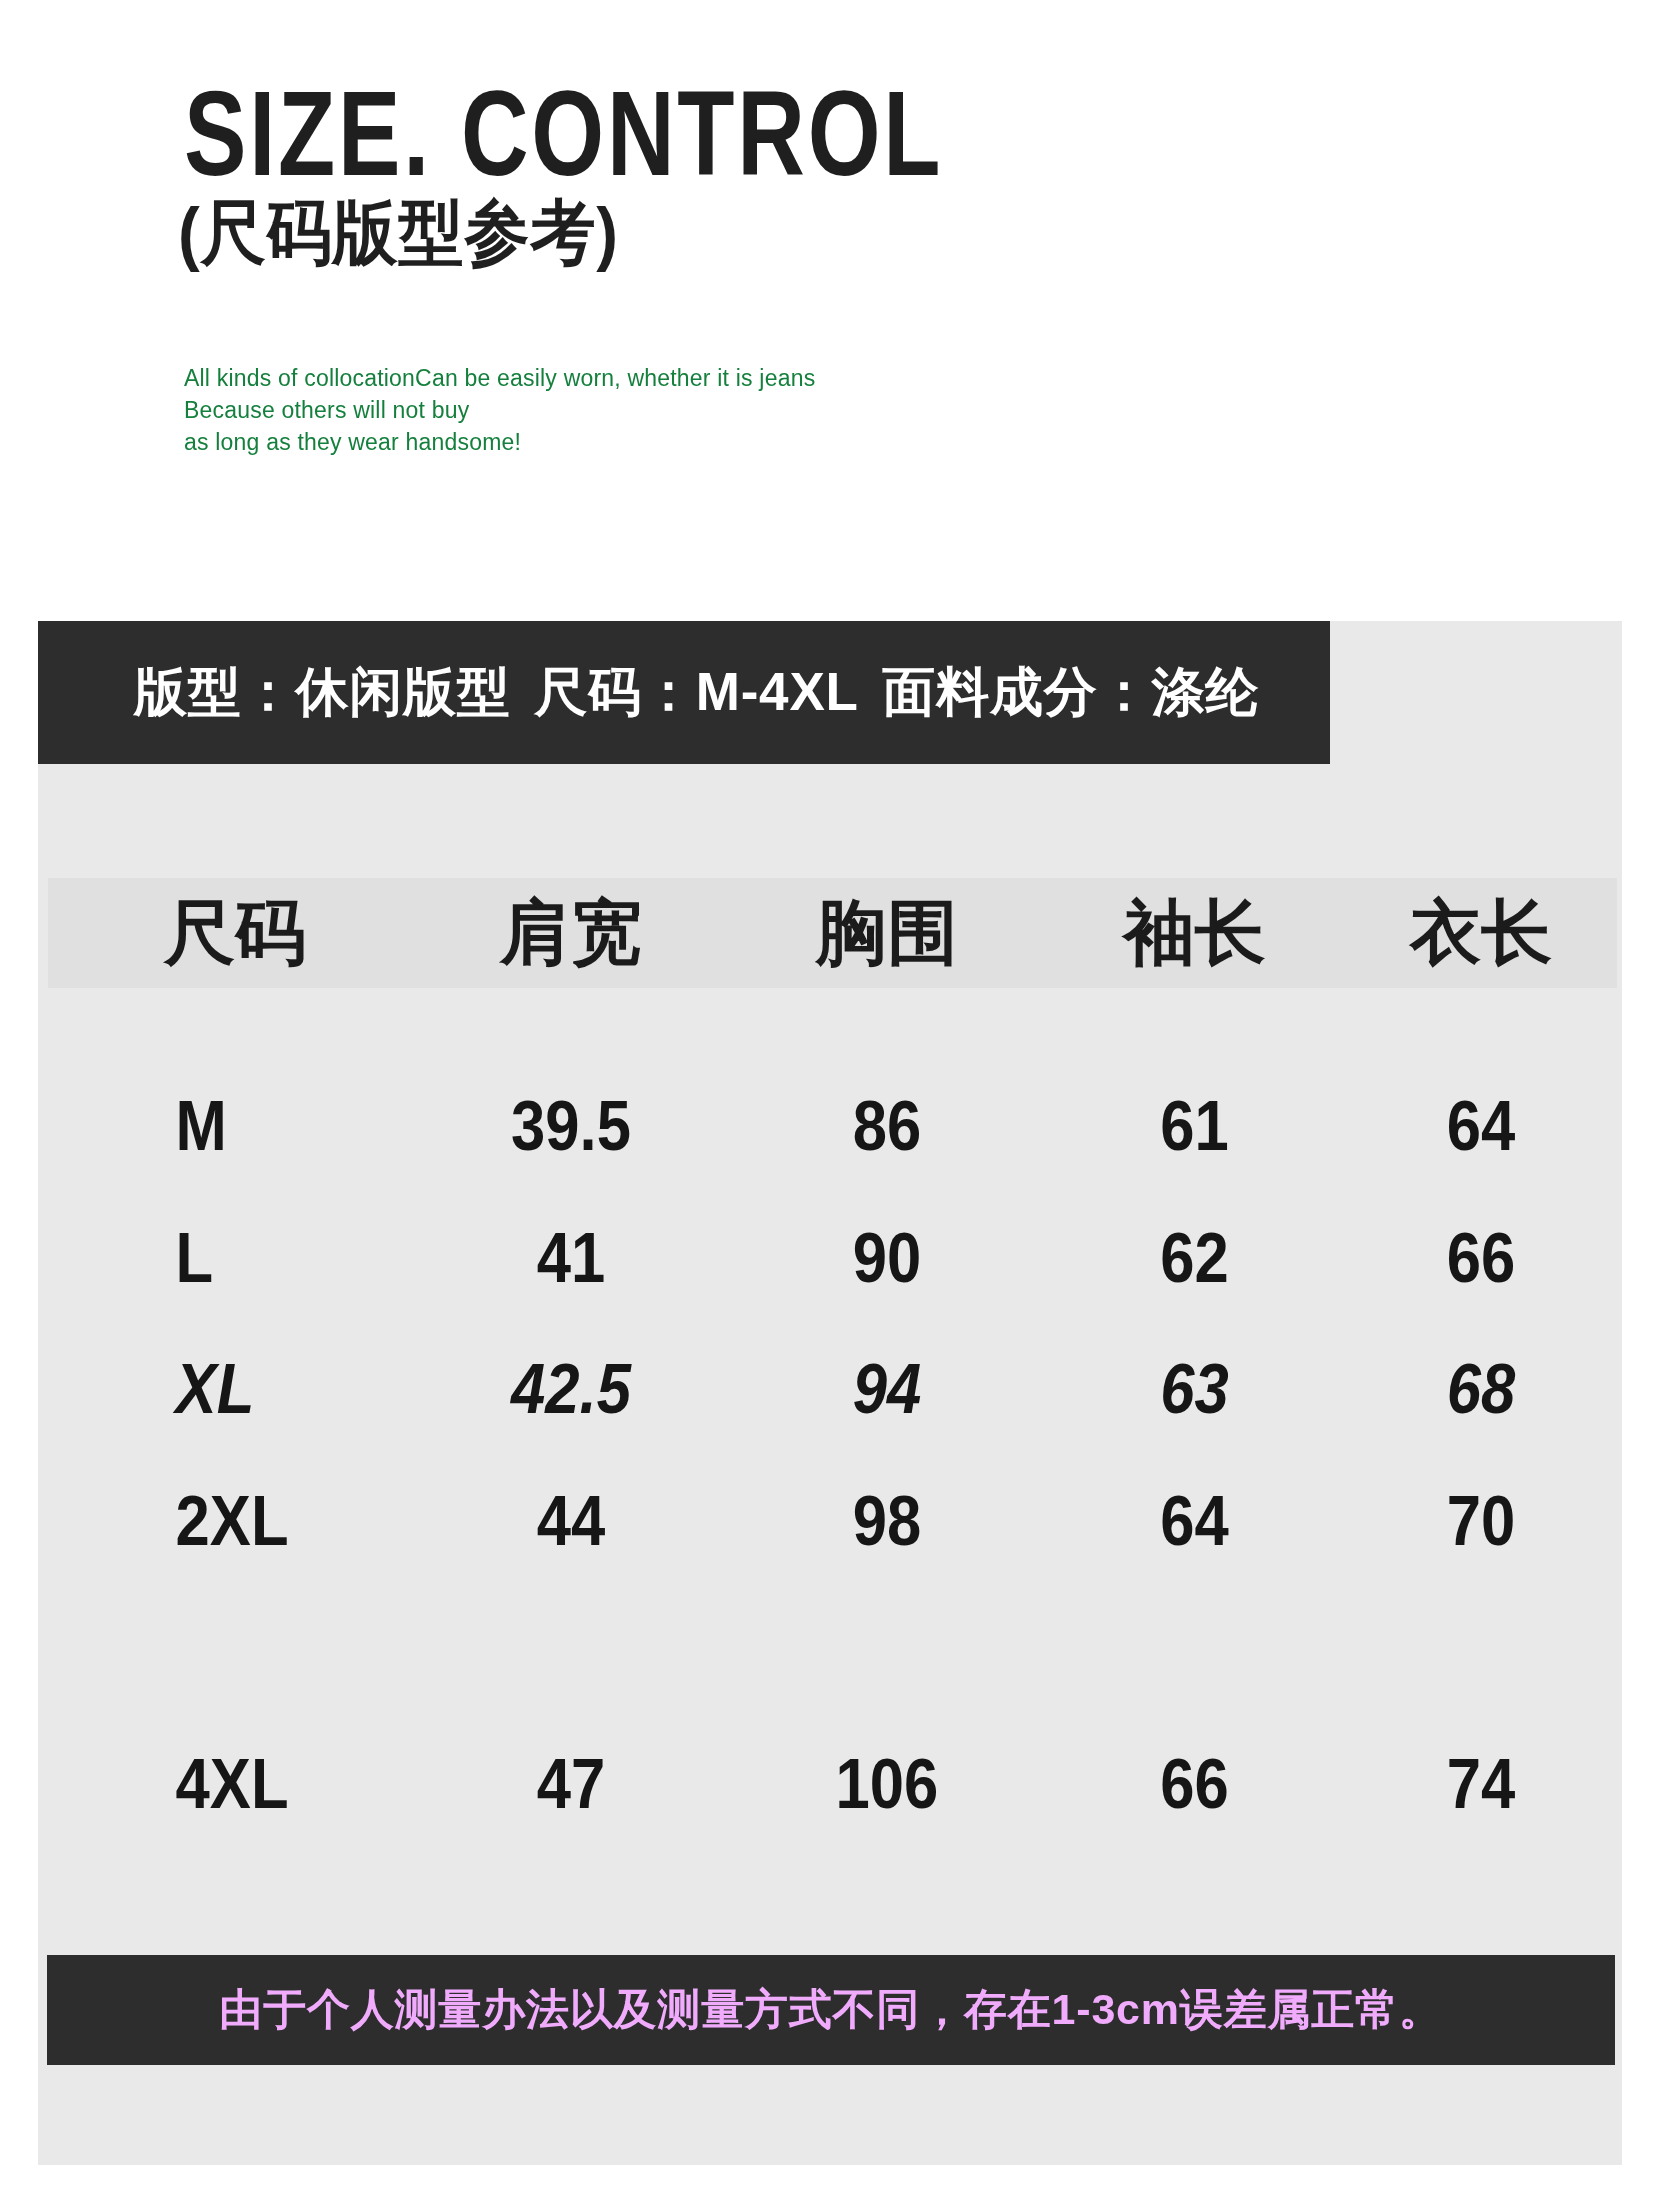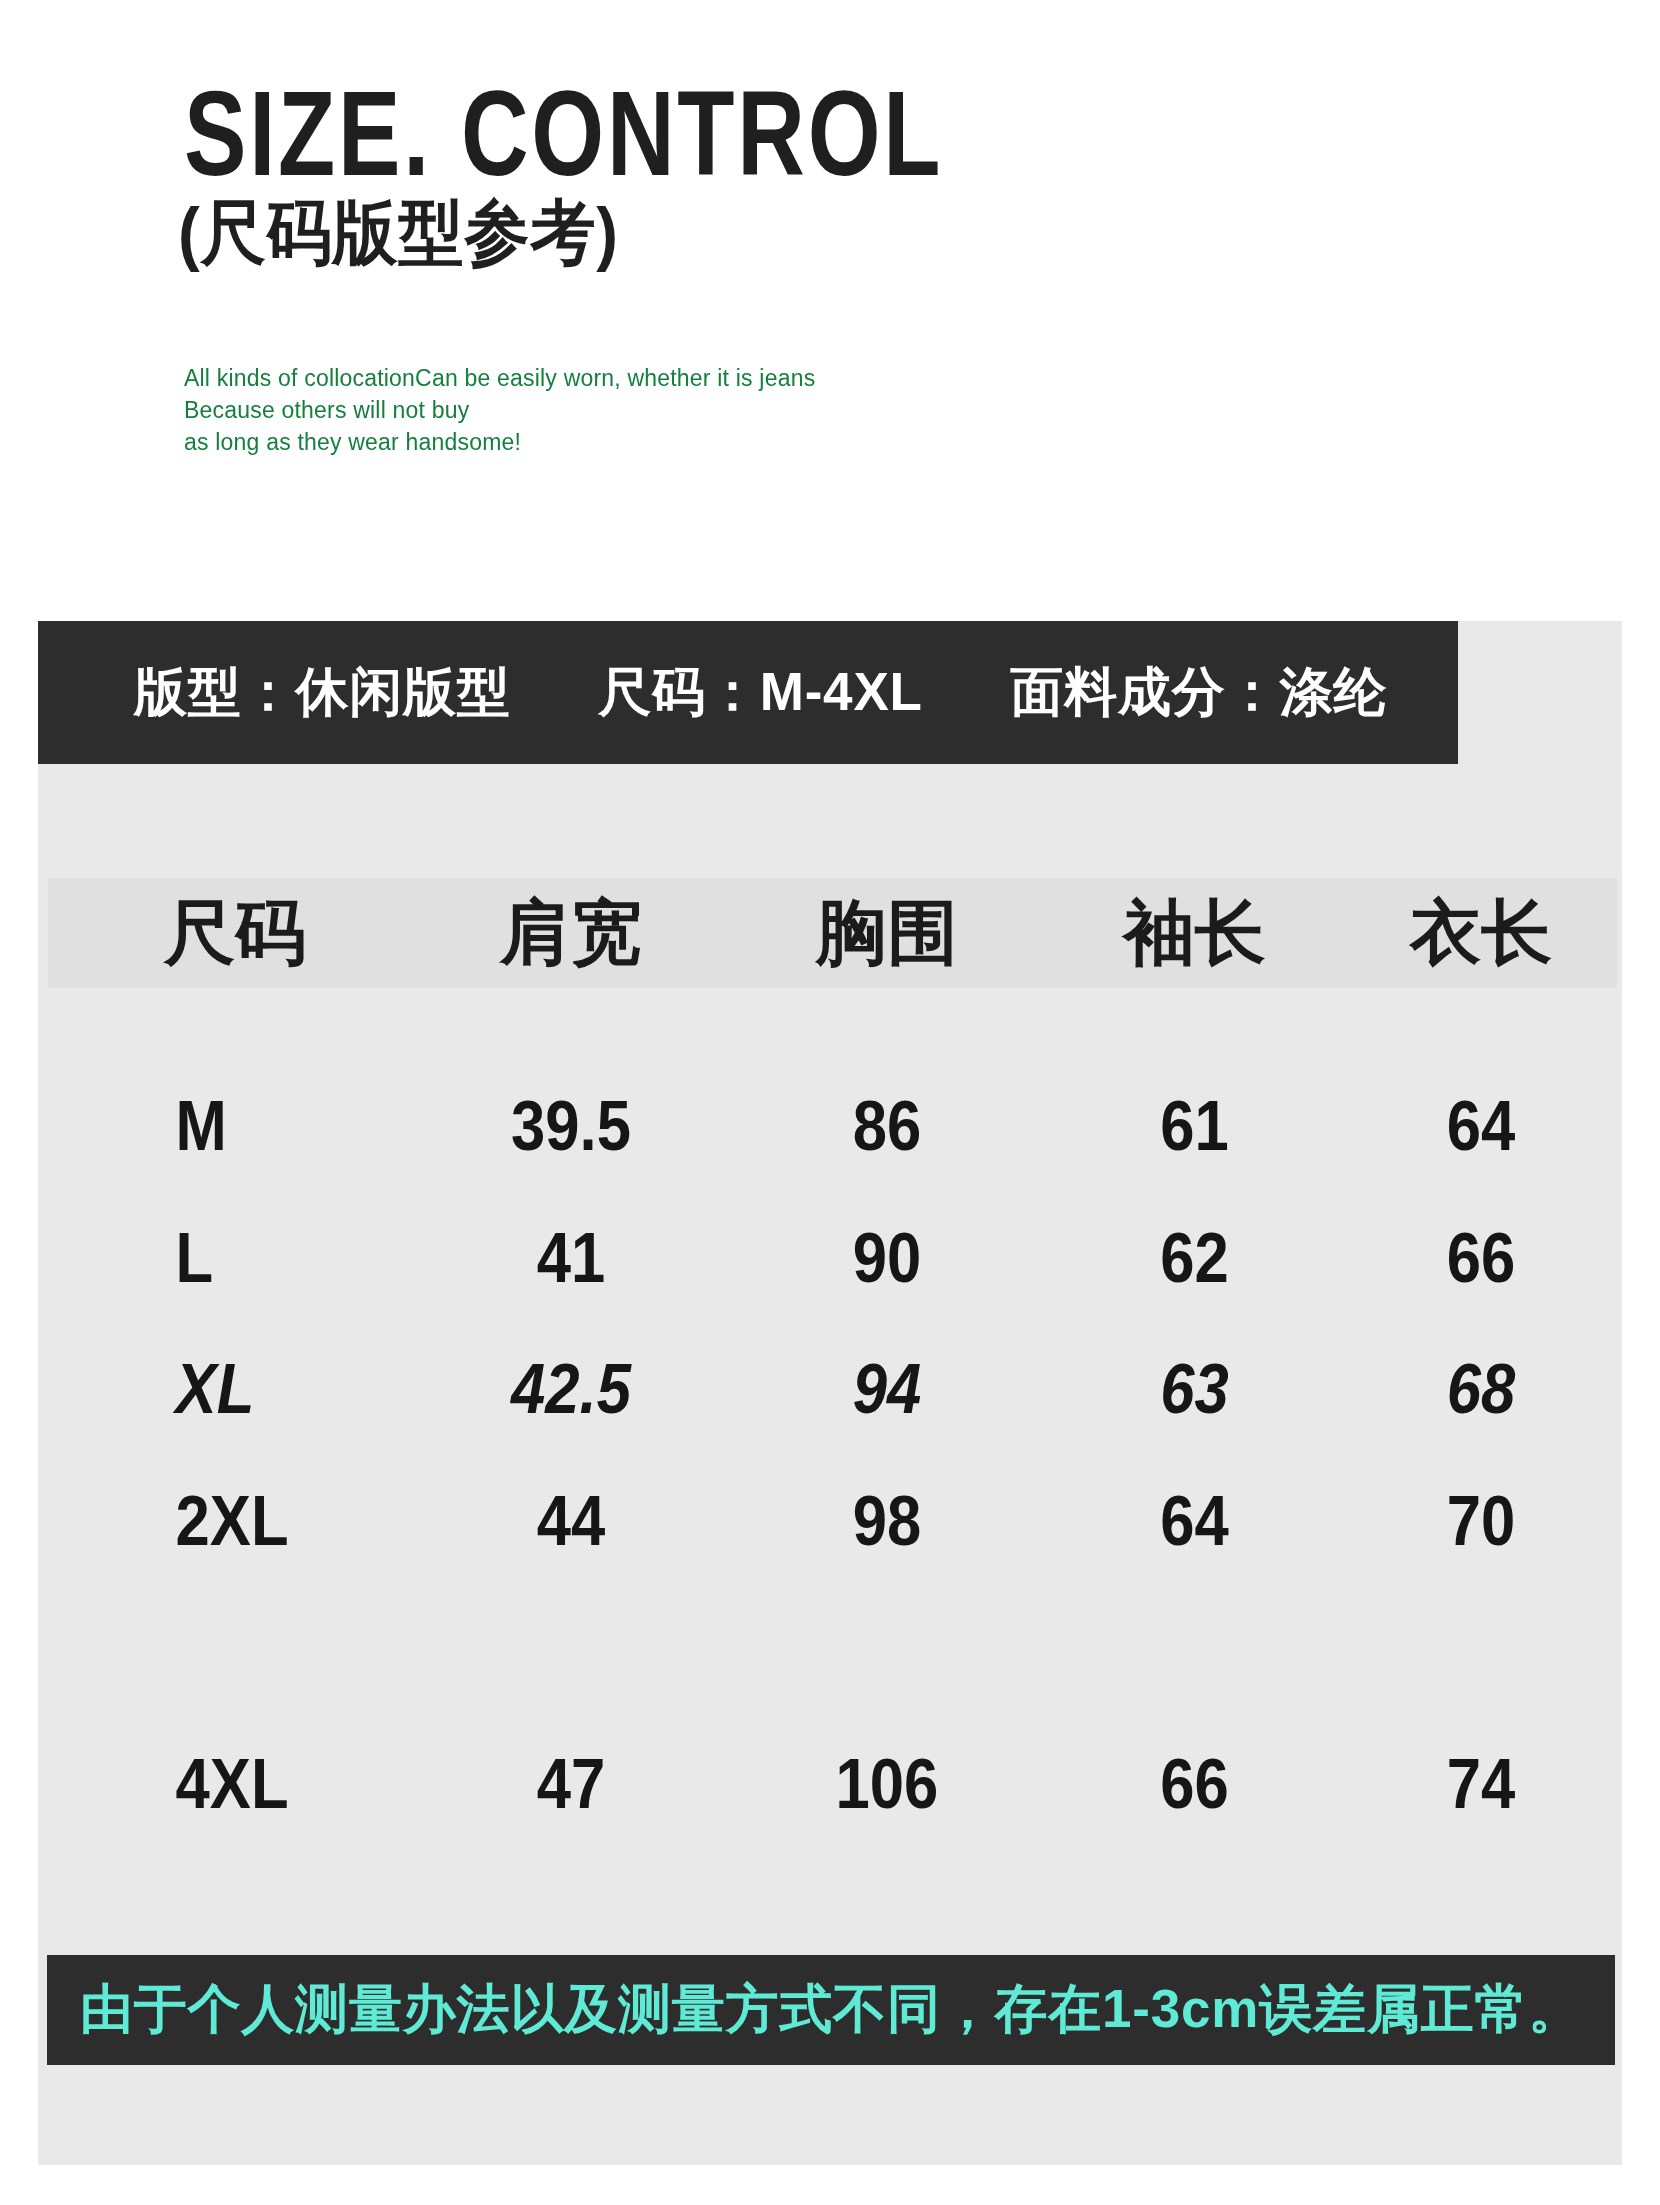--- a/index.html
+++ b/index.html
@@ -26,21 +26,21 @@
     transform:scaleX(0.92);transform-origin:left top;
     color:#1f1f1f;
   }
   .intro-paragraph{
     position:absolute;left:184px;top:362px;
     font-size:23px;line-height:32px;color:#15803d;
     letter-spacing:0.2px;
   }
   
   .spec-bar{
-    position:absolute;left:38px;top:621px;width:1420px;height:143px;
+    position:absolute;left:38px;top:621px;width:1292px;height:143px;
     background:#2d2d2d;
     display:flex;align-items:center;justify-content:space-between;
     box-sizing:border-box;padding:0 71px 0 96px;
   }
   .spec-item{
     color:#ffffff;font-size:53px;font-weight:bold;white-space:nowrap;
     letter-spacing:0.8px;
   }
   
   .size-panel{
@@ -72,21 +72,21 @@
     text-align:left;padding-left:145px;
     transform-origin:left center;
   }
   
   .note-bar{
     position:absolute;left:47px;top:1955px;width:1568px;height:110px;
     background:#2d2d2d;
     display:flex;align-items:center;justify-content:center;
   }
   .note-text{
-    color:#5eead4;font-size:53px;font-weight:bold;white-space:nowrap;
+    color:#f0abfc;font-size:43px;font-weight:bold;white-space:nowrap;
     letter-spacing:0.8px;
   }
 </style>
 </head>
 <body>
 
 <div id="canvas">
 
   <div class="brand-title">SIZE. CONTROL</div>
   <div class="brand-subtitle">(尺码版型参考)</div>

